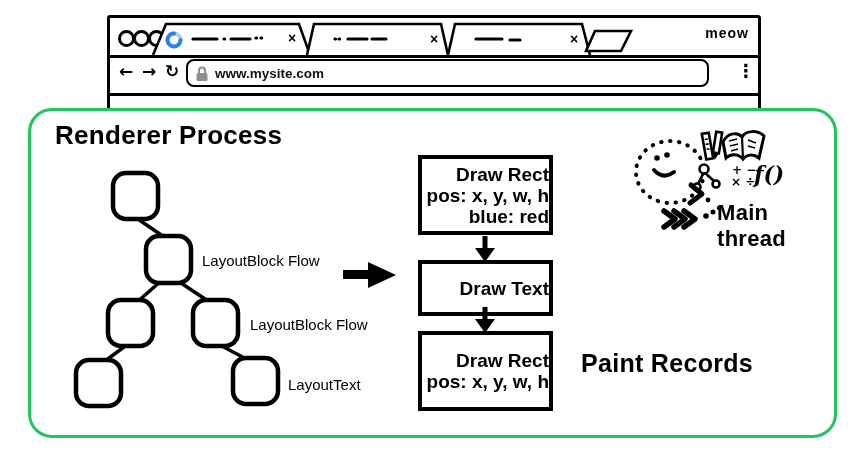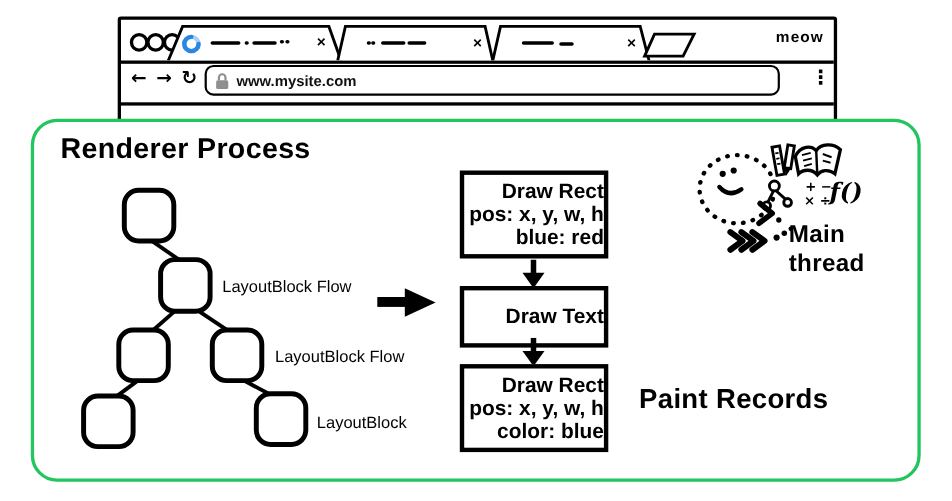--- a/index.html
+++ b/index.html
@@ -113,21 +113,21 @@
         <rect x="167" y="197" width="45" height="46" rx="13"></rect>
       </g>
       <g fill="#000">
         <rect x="277" y="109" width="28" height="9"></rect>
         <polygon points="302,101 330,114 302,127"></polygon>
       </g>
     </svg>
 
     <div class="abs treelabel" style="left:171px;top:141px">LayoutBlock Flow</div>
     <div class="abs treelabel" style="left:219px;top:205px">LayoutBlock Flow</div>
-    <div class="abs treelabel" style="left:257px;top:265px">LayoutBlock</div>
+    <div class="abs treelabel" style="left:257px;top:265px">LayoutText</div>
 
     <div class="abs pbox" style="left:387px;top:44px;width:135px;height:80px">
       <div>Draw Rect</div>
       <div>pos: x, y, w, h</div>
       <div>blue: red</div>
     </div>
 
     <svg class="abs" style="left:442px;top:125px" width="24" height="26" viewBox="0 0 24 26">
       <line x1="12" y1="0" x2="12" y2="14" stroke="#000" stroke-width="5"></line>
       <polygon points="2,12 22,12 12,26" fill="#000"></polygon>
@@ -138,21 +138,20 @@
     </div>
 
     <svg class="abs" style="left:442px;top:196px" width="24" height="26" viewBox="0 0 24 26">
       <line x1="12" y1="0" x2="12" y2="14" stroke="#000" stroke-width="5"></line>
       <polygon points="2,12 22,12 12,26" fill="#000"></polygon>
     </svg>
 
     <div class="abs pbox" style="left:387px;top:220px;width:135px;height:80px">
       <div>Draw Rect</div>
       <div>pos: x, y, w, h</div>
-      <div>color: blue</div>
     </div>
 
     <div id="paint-heading" class="abs">Paint Records</div>
 
     <svg class="abs" style="left:589px;top:15px" width="210" height="108" viewBox="0 0 210 108">
       <ellipse cx="50" cy="46" rx="34" ry="31" fill="none" stroke="#000" stroke-width="4" stroke-linecap="round" stroke-dasharray="0.5 8.5"></ellipse>
       <g fill="#000">
         <circle cx="37" cy="32" r="2.8"></circle>
           <circle cx="47" cy="29" r="2.8"></circle>
       </g>

